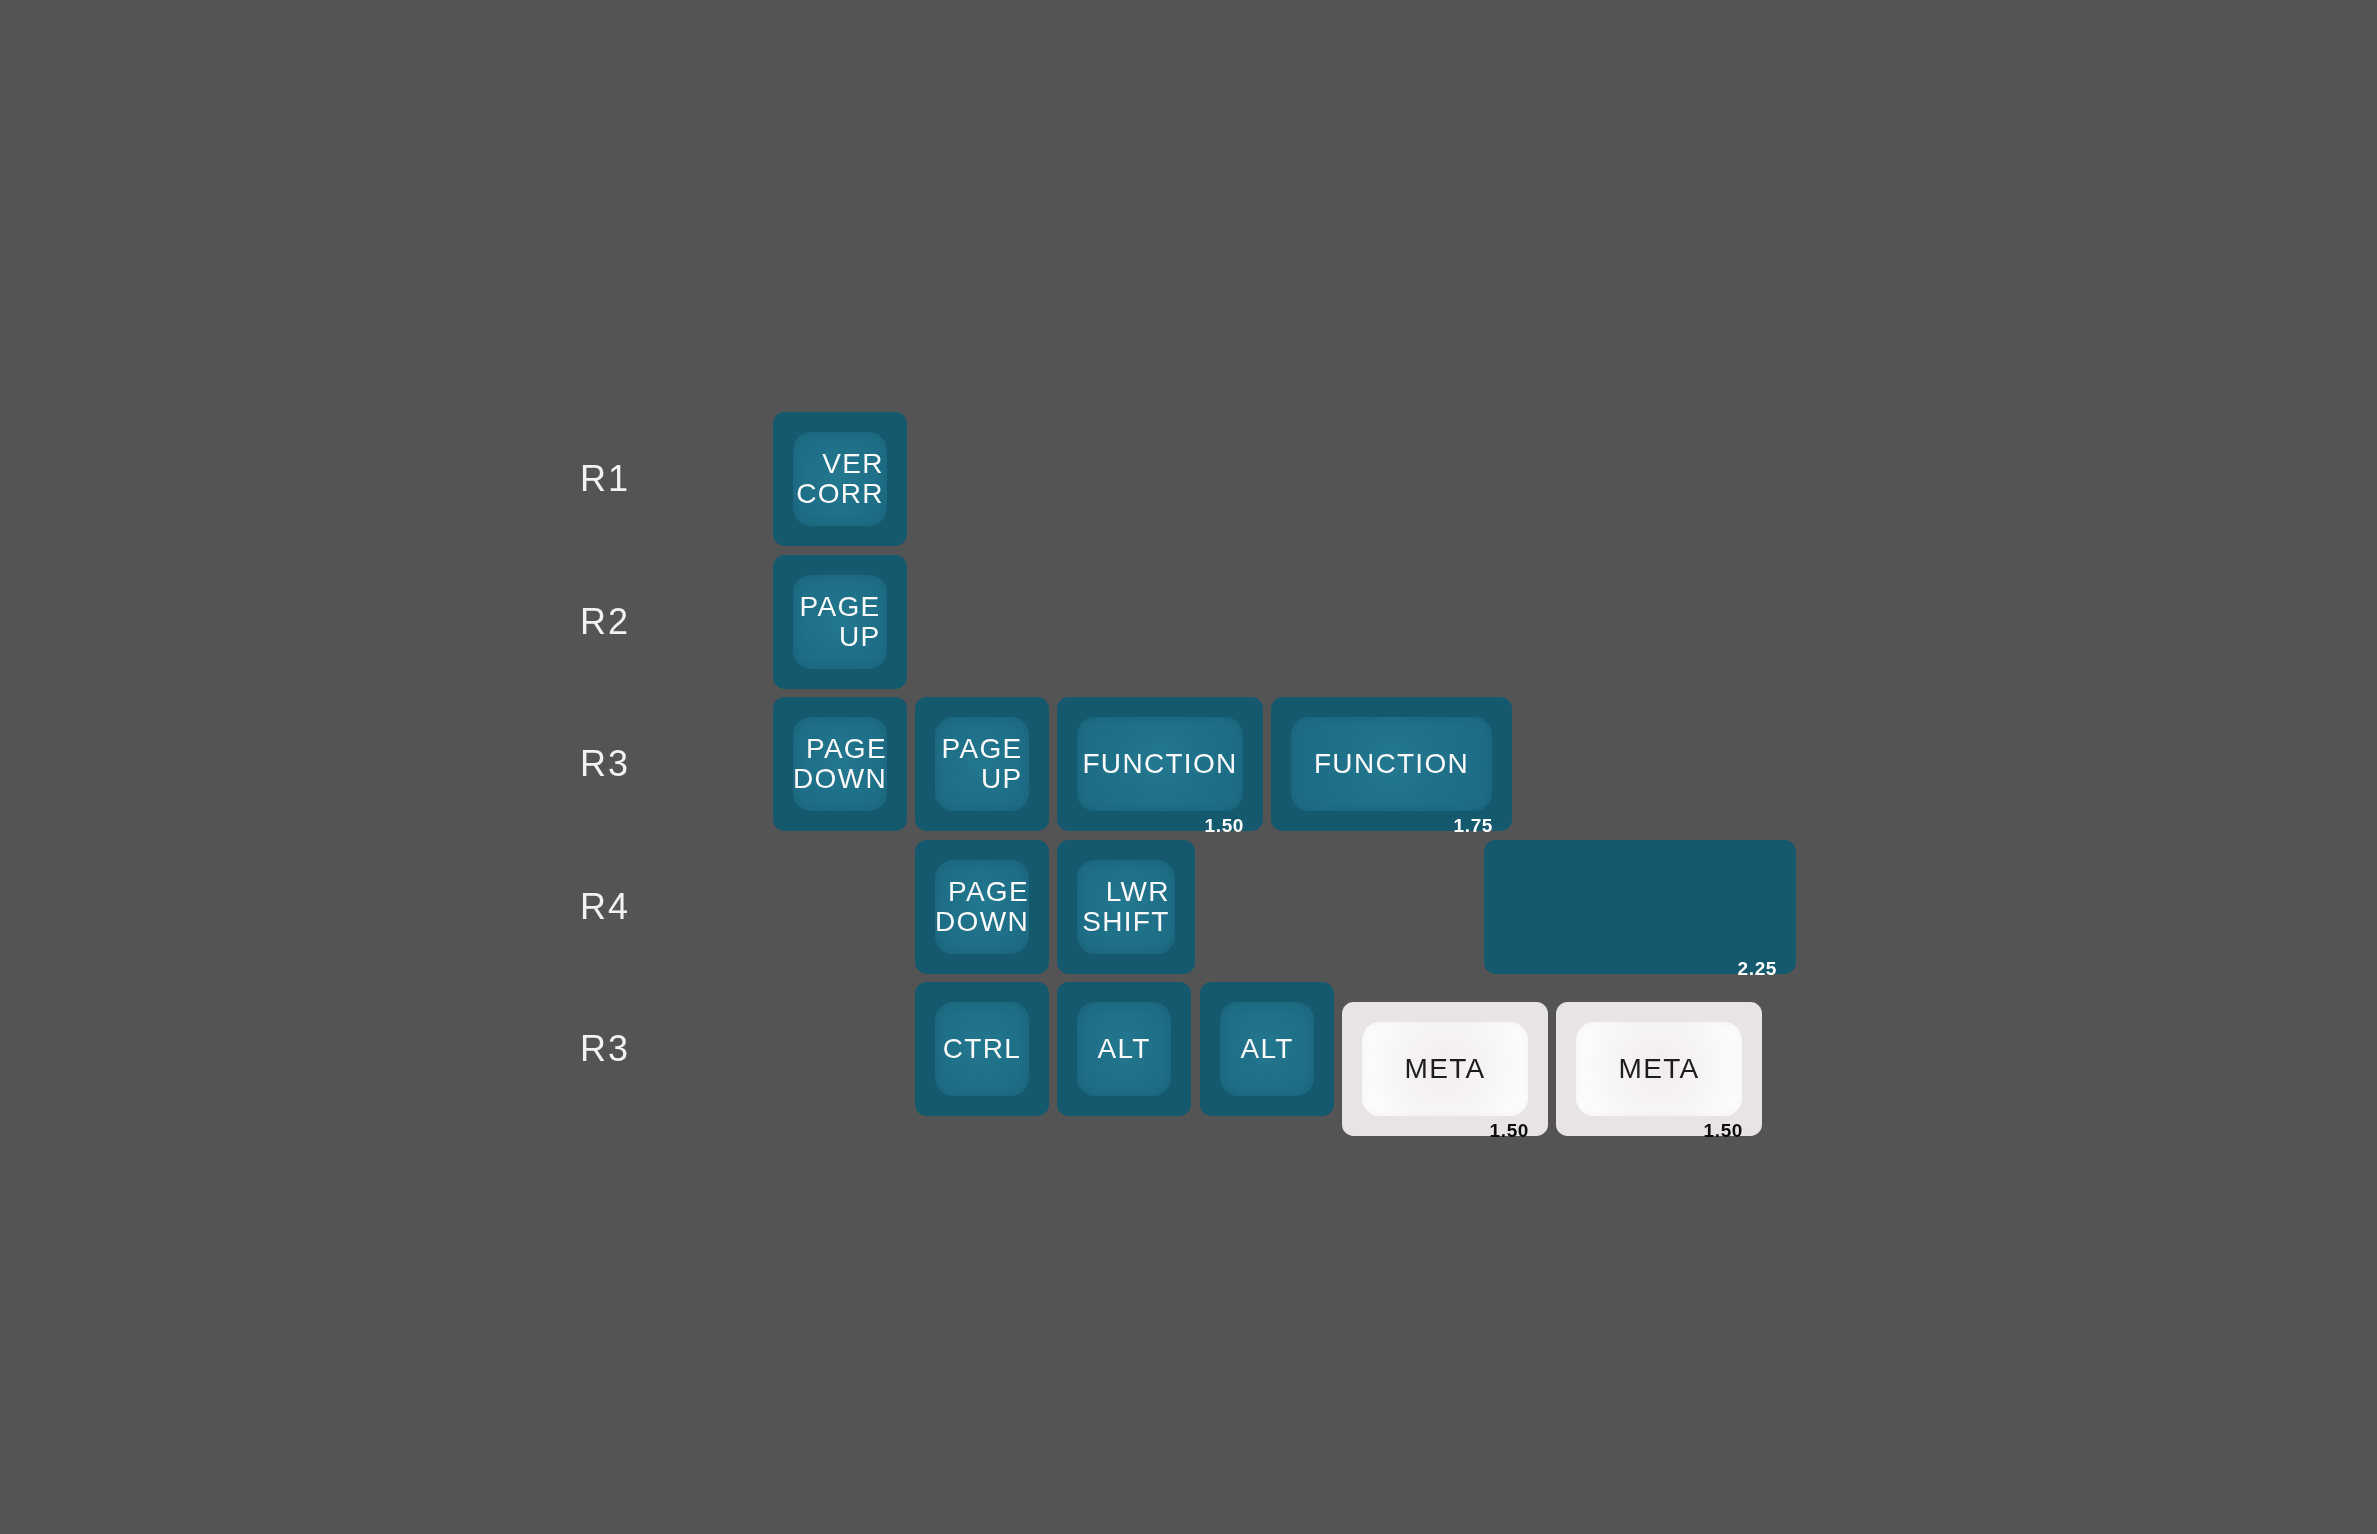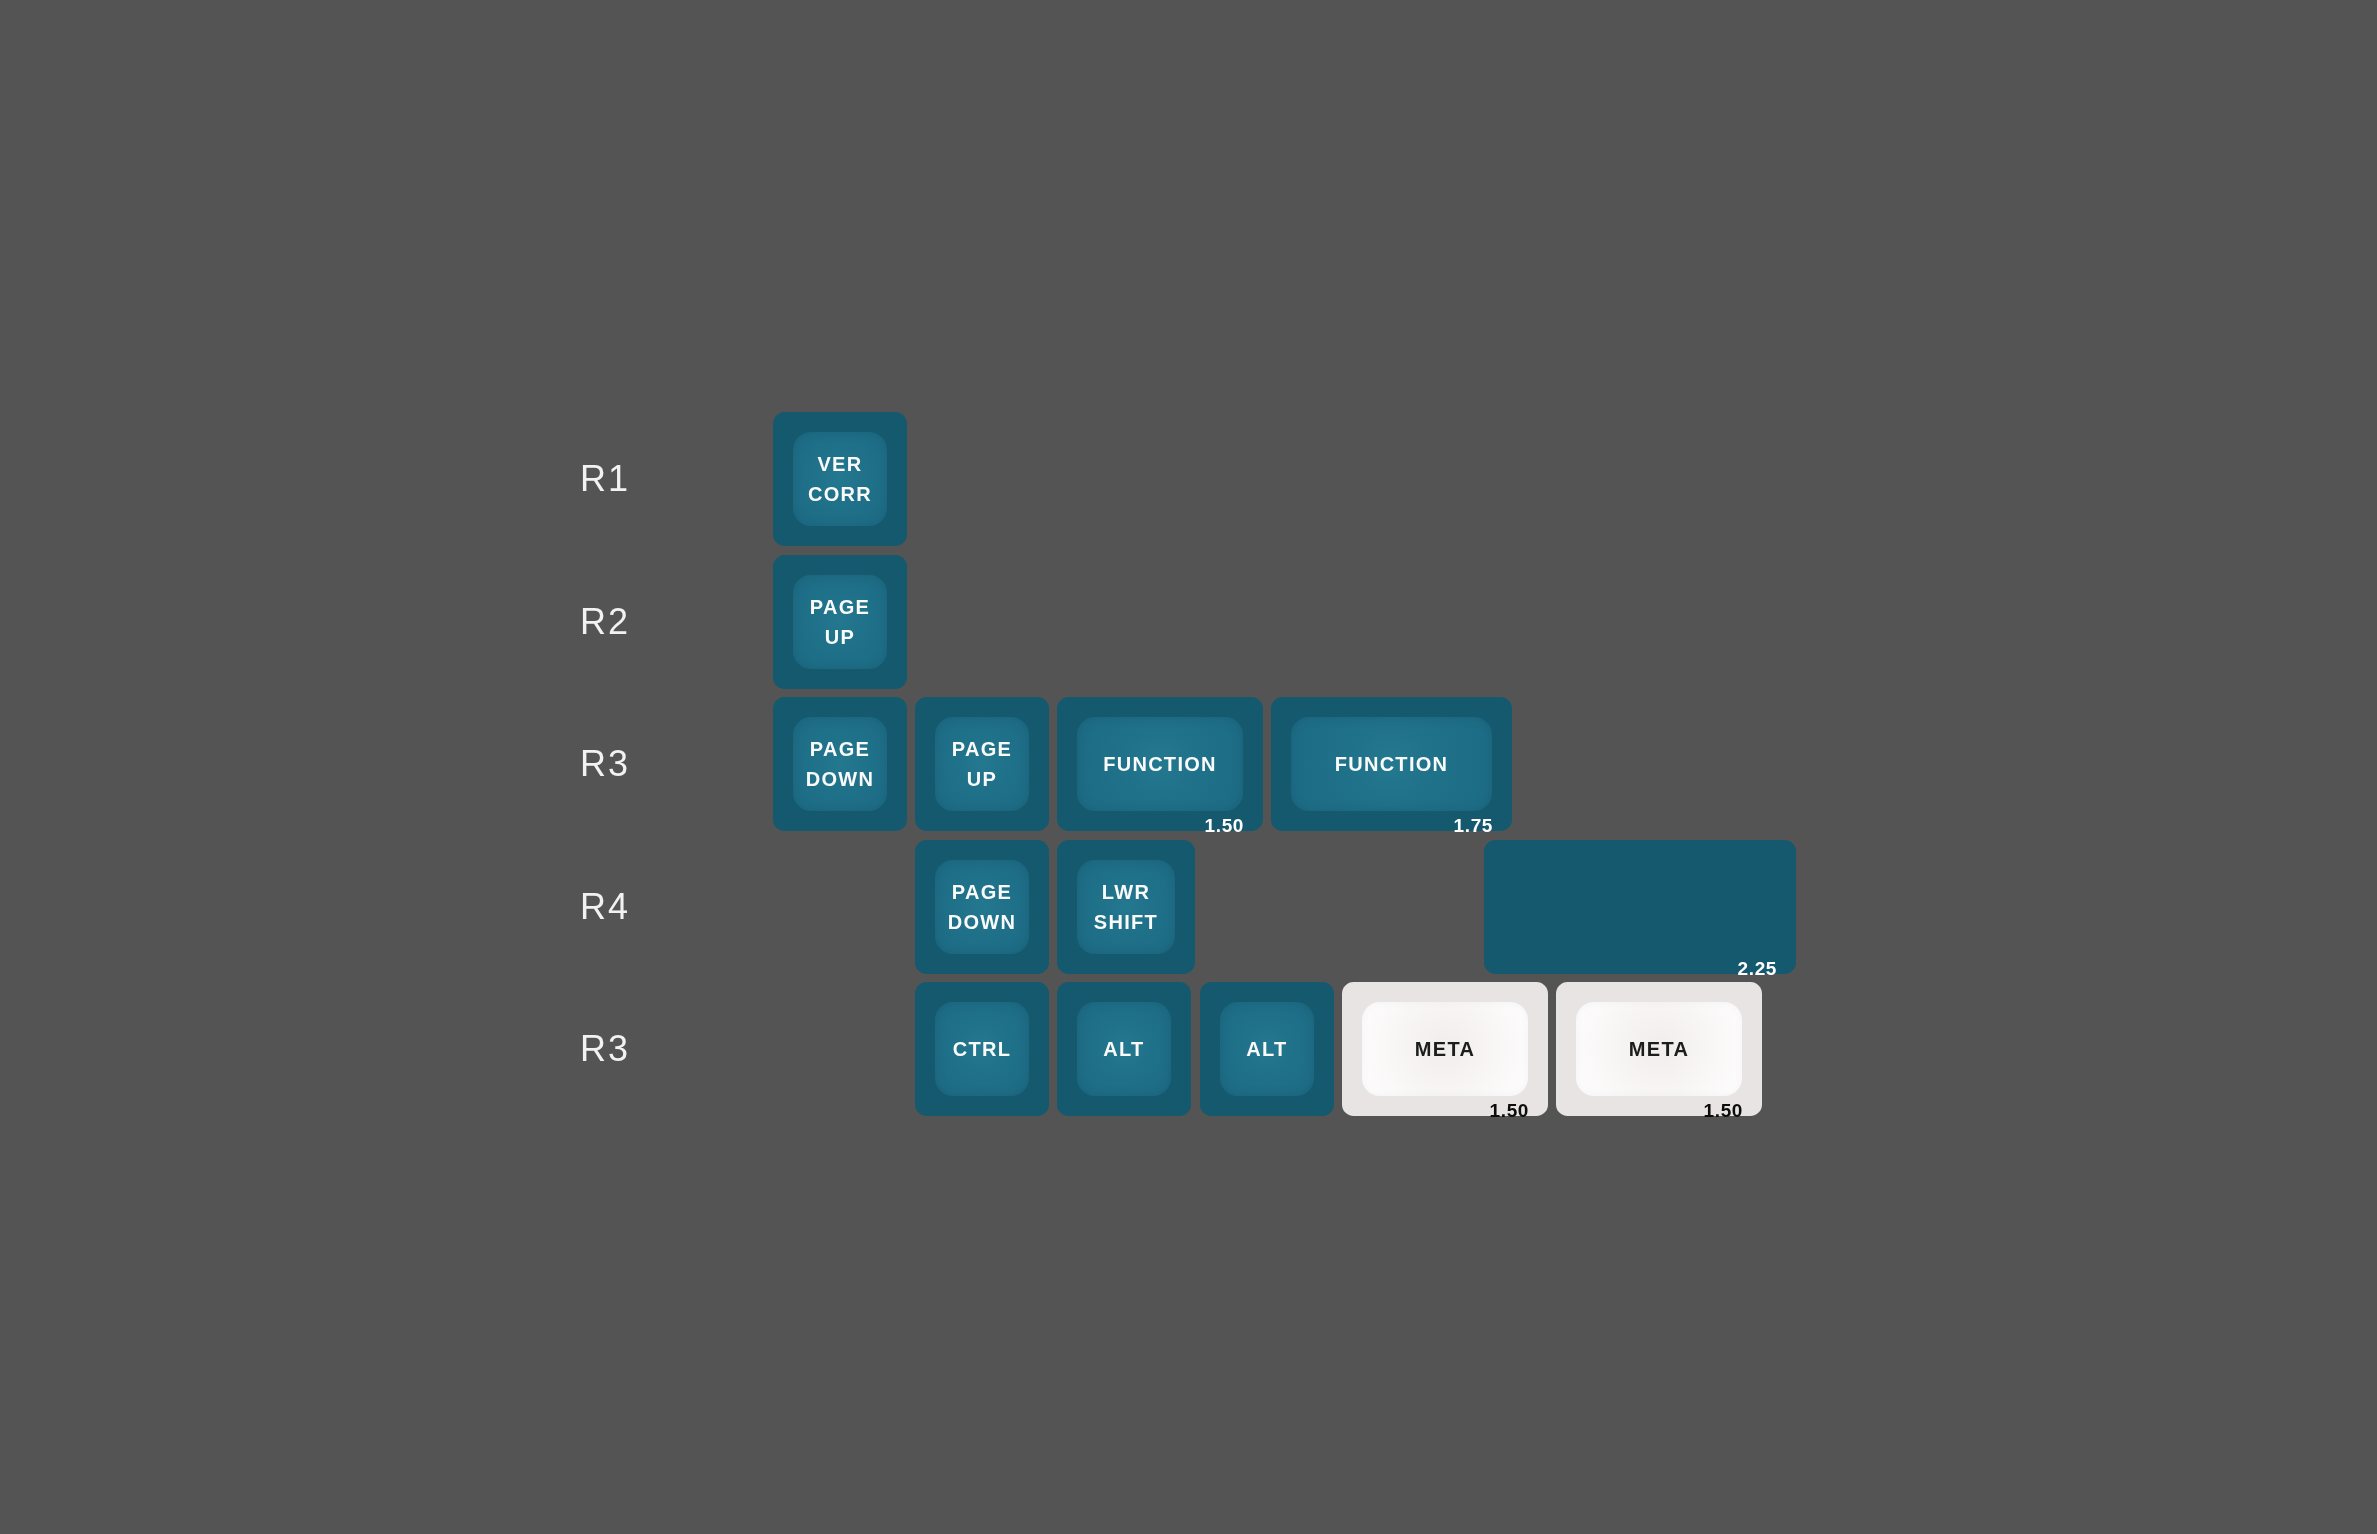--- a/index.html
+++ b/index.html
@@ -39,47 +39,48 @@
     transform: translateY(-50%);
     white-space: nowrap;
     user-select: none;
   }
   .key {
     position: absolute;
     border-radius: 11.6px;
     height: 134px;
   }
   .key.blue { background: var(--blue-base); }
-  .key.white { background: var(--white-base); }
+  .key.white { background: var(--white-base); margin-top: 20px; }
   .keytop {
     position: absolute;
     left: 20px; right: 20px; top: 20px; bottom: 20px;
     border-radius: 18px;
     display: flex;
     align-items: center;
     justify-content: center;
     text-align: center;
   }
   .key.blue .keytop {
     background: radial-gradient(circle at 50% 48%,
       var(--blue-top-center) 0%, var(--blue-top-mid) 45%, var(--blue-top-edge) 100%);
     box-shadow: inset 0 0 11.6px rgba(0,0,0,0.10);
   }
   .key.white .keytop {
     background: radial-gradient(circle at 50% 48%,
       var(--white-top-center) 0%, #f9f6f6 55%, var(--white-top-edge) 100%);
     box-shadow: inset 0 0 9px rgba(0,0,0,0.04);
   }
   .legend {
-    font-size: 20px;
-    font-weight: 700;
+    font-size: 28px;
+    font-weight: 400;
     letter-spacing: 1.3px;
     line-height: 30px;
     white-space: nowrap;
     user-select: none;
+    text-align: right;
   }
   .key.blue .legend { color: var(--blue-legend); }
   .key.white .legend { color: var(--white-legend); }
   .legend .legend-line { display: block; }
   .size-label {
     position: absolute;
     right: 19px;
     bottom: -3.9px;
     font-size: 19px;
     font-weight: 700;

